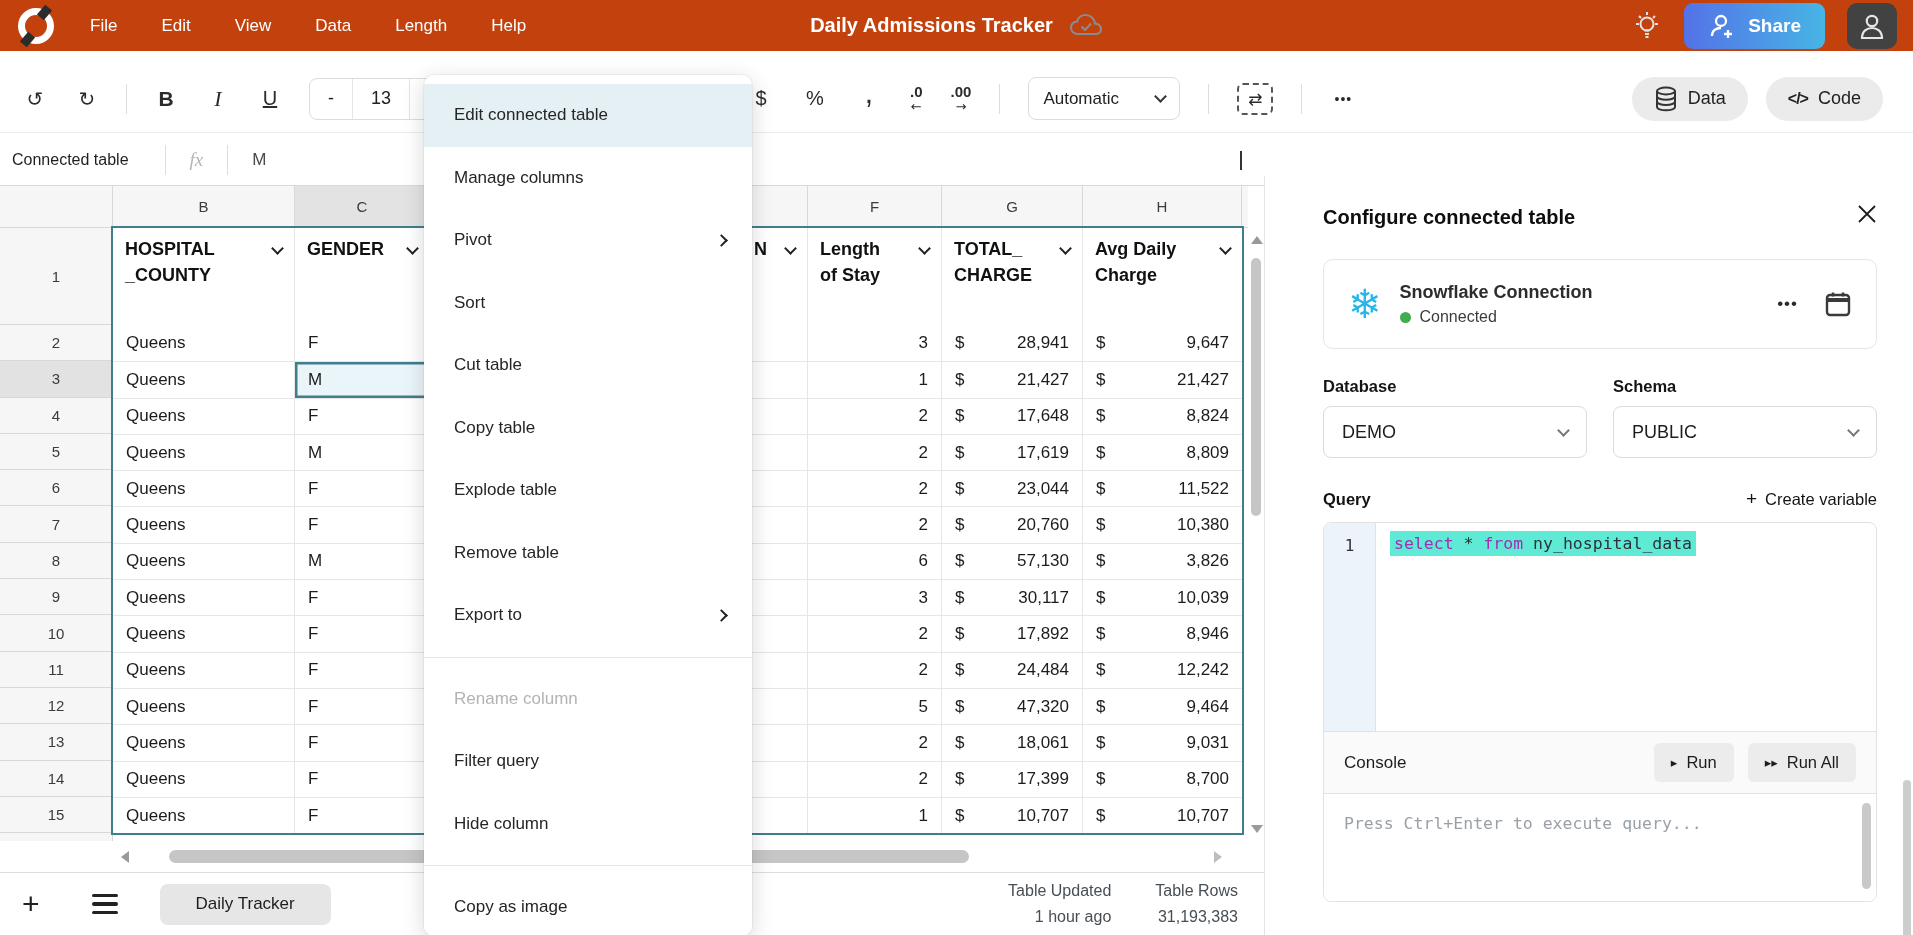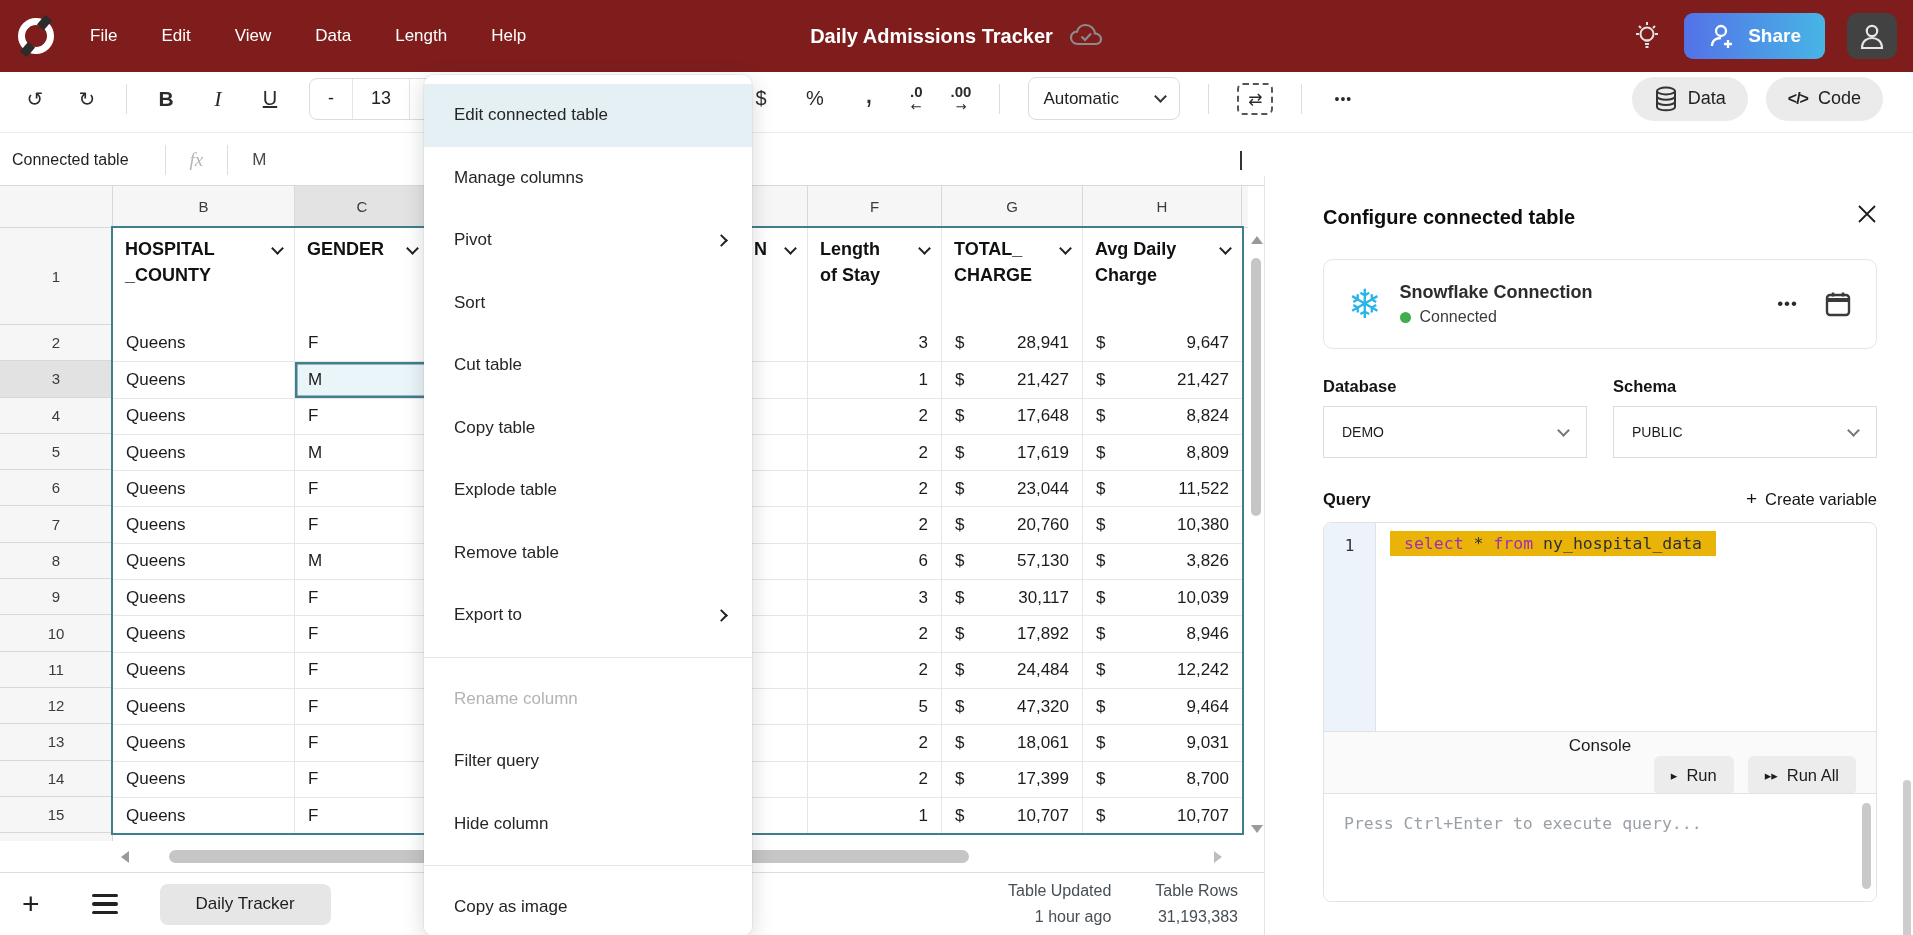--- a/index.html
+++ b/index.html
@@ -6,21 +6,21 @@
     --accent:#407d8d; --menu-hl:#e4f0f4; --cell-sel:#eaf5fa; --sf:#29b5e8;
     --green:#3fae4e; --share-a:#5472e8; --share-b:#47b5e5; --kw:#a12fb4;
   }
   *{margin:0;padding:0;box-sizing:border-box;}
   html,body{width:1913px;height:935px;overflow:hidden;}
   body{font-family:"Liberation Sans",sans-serif;background:#fff;color:#222;}
   .app{position:relative;width:1913px;height:935px;overflow:hidden;}
   .glyph{font-family:"DejaVu Sans",sans-serif;}
 
   
-  .topbar{position:absolute;left:0;top:0;width:1913px;height:72px;background:#7f1d1d;display:flex;align-items:center;z-index:5;}
+  .topbar{position:absolute;left:0;top:0;width:1913px;height:51px;background:#c2410c;display:flex;align-items:center;z-index:5;}
   .logo{position:relative;width:36px;height:36px;margin-left:18px;border-radius:50%;border:7px solid #fff;flex:none;}
   .logo::before,.logo::after{content:"";position:absolute;width:9px;height:13px;background:#2c2c2c;transform:rotate(40deg);}
   .logo::before{top:-9px;right:-2px;}
   .logo::after{bottom:-9px;left:-2px;}
   .menus{display:flex;gap:44px;margin-left:36px;}
   .menus span{color:#fff;font-size:17px;font-weight:500;cursor:default;}
   .tb-center{position:absolute;left:0;right:0;display:flex;align-items:center;justify-content:center;gap:16px;pointer-events:none;}
   .doc-title{color:#fff;font-size:20px;font-weight:700;}
   .tb-right{margin-left:auto;display:flex;align-items:center;gap:22px;margin-right:16px;}
   .share-btn{display:flex;align-items:center;gap:12px;height:46px;padding:0 24px;border-radius:9px;
@@ -123,32 +123,32 @@
   .conn-card{margin-top:30px;height:90px;border:1px solid #e6e6e6;border-radius:10px;display:flex;align-items:center;padding:0 24px;gap:18px;}
   .sf-ic{font-size:40px;color:var(--sf);line-height:1;flex:none;}
   .conn-info{display:flex;flex-direction:column;gap:5px;}
   .conn-name{font-size:18px;font-weight:700;color:#2d2d2d;}
   .conn-status{display:flex;align-items:center;gap:9px;font-size:16px;color:#3c3c3c;}
   .dot{width:11px;height:11px;border-radius:50%;background:var(--green);}
   .conn-actions{margin-left:auto;display:flex;align-items:center;gap:26px;}
   .more-dots{font-size:17px;letter-spacing:1px;color:#2a2a2a;background:none;border:none;cursor:pointer;}
   .dbrow{margin-top:28px;display:grid;grid-template-columns:1fr 1fr;gap:26px;}
   .flabel{font-size:16.5px;font-weight:700;color:#141414;margin-bottom:10px;}
-  .selbox{height:52px;border:1px solid #dcdcdc;border-radius:0;display:flex;align-items:center;justify-content:space-between;padding:0 18px;font-size:14px;color:#1d1d1d;cursor:pointer;background:#fff;}
+  .selbox{height:52px;border:1px solid #dcdcdc;border-radius:8px;display:flex;align-items:center;justify-content:space-between;padding:0 18px;font-size:18px;color:#1d1d1d;cursor:pointer;background:#fff;}
   .selbox .chev{border-color:#777;}
   .qrow{margin-top:30px;display:flex;align-items:center;justify-content:space-between;}
   .createvar{background:none;border:none;font-size:16.5px;color:#141414;cursor:pointer;display:flex;align-items:center;gap:8px;}
   .createvar .pl{font-size:19px;}
   .editor{margin-top:12px;border:1px solid #e2e2e2;border-radius:8px;height:380px;display:flex;flex-direction:column;overflow:hidden;}
   .edbody{flex:1;display:flex;}
   .gutter{width:52px;background:#ecf3fa;border-right:1px solid #e2e2e2;font-family:"DejaVu Sans Mono",monospace;font-size:16px;color:#333;text-align:center;padding-top:13px;}
   .codearea{flex:1;padding:11px 0 0 14px;font-family:"DejaVu Sans Mono",monospace;font-size:16.5px;color:#2d3138;}
-  .codeline{display:inline;background:#eab308;padding:3px 14px;}
+  .codeline{display:inline;background:#5eead4;padding:3px 4px;}
   .kw{color:var(--kw);}
-  .consolehdr{height:62px;border-top:1px solid #e2e2e2;background:#fafafa;display:flex;align-items:center;padding:4px 20px;flex-direction:column;}
+  .consolehdr{height:62px;border-top:1px solid #e2e2e2;background:#fafafa;display:flex;align-items:center;padding:16px 20px;}
   .ctitle{font-size:17px;color:#1c1c1c;}
   .runbtns{margin-left:auto;display:flex;gap:14px;}
   .runbtn{height:39px;background:#ececec;border:none;border-radius:6px;padding:0 17px;font-size:16.5px;color:#1c1c1c;display:flex;align-items:center;gap:9px;cursor:pointer;}
   .runbtn .rg{font-size:13px;}
   .consoleout{height:108px;border-top:1px solid #e2e2e2;background:#fff;position:relative;padding:16px 40px 0 20px;
     font-family:"DejaVu Sans Mono",monospace;font-size:16.5px;color:#9aa0a6;line-height:1.75;}
   .cothumb{position:absolute;right:5px;top:9px;width:9px;height:86px;border-radius:5px;background:#c9c9c9;}
   .panel-scroll{position:absolute;right:2px;top:604px;width:8px;height:172px;border-radius:4px;background:#cdcdcd;}
 
   svg{display:block;}

